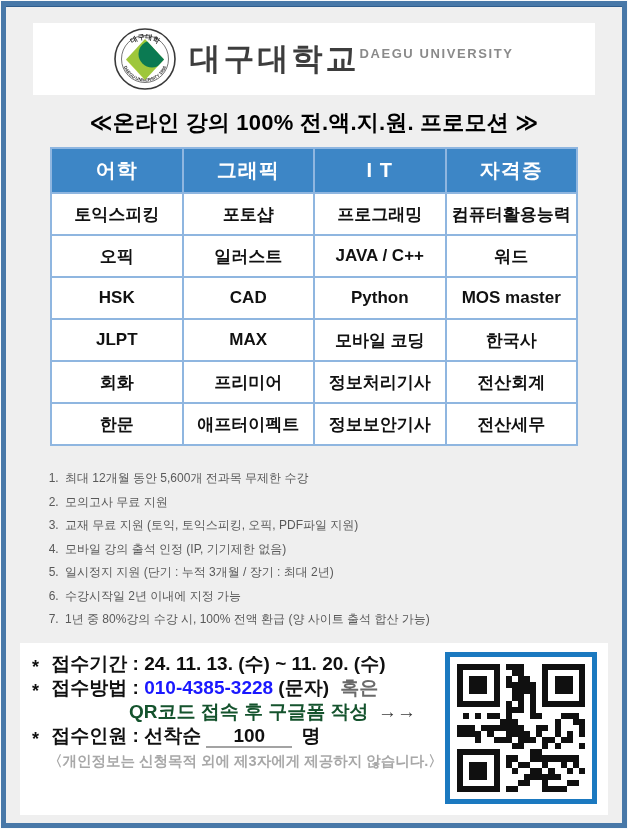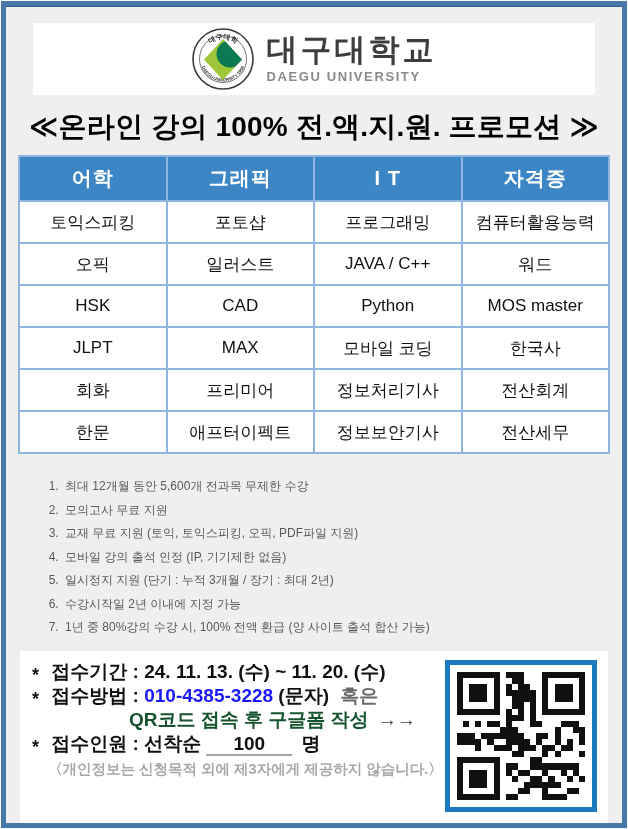--- a/index.html
+++ b/index.html
@@ -1,29 +1,29 @@
 <!DOCTYPE html>
 <html><head>
 <meta charset="utf-8">
 <style>
   html,body{margin:0;padding:0;}
   body{width:628px;height:829px;background:#f8fafc;font-family:"Liberation Sans","DejaVu Sans",sans-serif;}
   .frame{box-sizing:border-box;width:626px;height:827px;margin:1px;border:5px solid #4878a8;
          background:#efefef;position:relative;box-shadow:inset 0 1px 0 #2f5d8e;overflow:hidden;}
   
   .logo-box{margin:17px 27px 0;height:72px;background:#ffffff;display:flex;align-items:center;justify-content:center;gap:13px;}
-  .logo-text{display:flex;flex-direction:column;justify-content:center;}
+  .logo-text{display:flex;justify-content:center;}
   .logo-kr{font-size:31px;font-weight:bold;color:#3d3d3d;letter-spacing:3px;line-height:1.05;}
   .logo-en{font-size:13px;font-weight:bold;color:#8a8a8a;letter-spacing:1.6px;margin-top:3px;}
   
-  .title{text-align:center;font-size:28px;font-weight:bold;color:#000;margin-top:13px;letter-spacing:0.2px;}
-  
-  table.courses{width:592px;margin:9px auto 0;border-collapse:collapse;table-layout:fixed;background:#fff;}
+  .title{text-align:center;font-size:22px;font-weight:bold;color:#000;margin-top:13px;letter-spacing:0.2px;}
+  
+  table.courses{width:528px;margin:9px auto 0;border-collapse:collapse;table-layout:fixed;background:#fff;}
   table.courses th{background:#3d86c6;color:#fff;font-size:20px;font-weight:bold;height:41px;border:2px solid #8fb6e0;letter-spacing:1px;}
-  table.courses td{height:38px;text-align:center;font-size:17px;font-weight:normal;color:#111;border:2px solid #8fb6e0;}
+  table.courses td{height:38px;text-align:center;font-size:17px;font-weight:bold;color:#111;border:2px solid #8fb6e0;}
   
   ol.benefits{margin:21px 10px 0 34px;padding-left:22px;color:#595959;font-size:12px;line-height:23.5px;}
   ol.benefits li{padding-left:3px;}
   
   .apply-box{position:relative;margin:11px 14px 0;height:172px;background:#ffffff;box-sizing:border-box;padding:9px 0 0 12px;}
   .apply-line{font-size:19px;font-weight:bold;color:#101010;line-height:24px;white-space:nowrap;}
   .star{display:inline-block;transform:translateY(3px);margin-right:7px;font-size:18px;}
   .phone{color:#1a18ff;}
   .qr-instruction{margin-left:97px;color:#14532d;}
   .or-text{color:#6a6a6a;margin-left:6px;margin-top:44px;}

